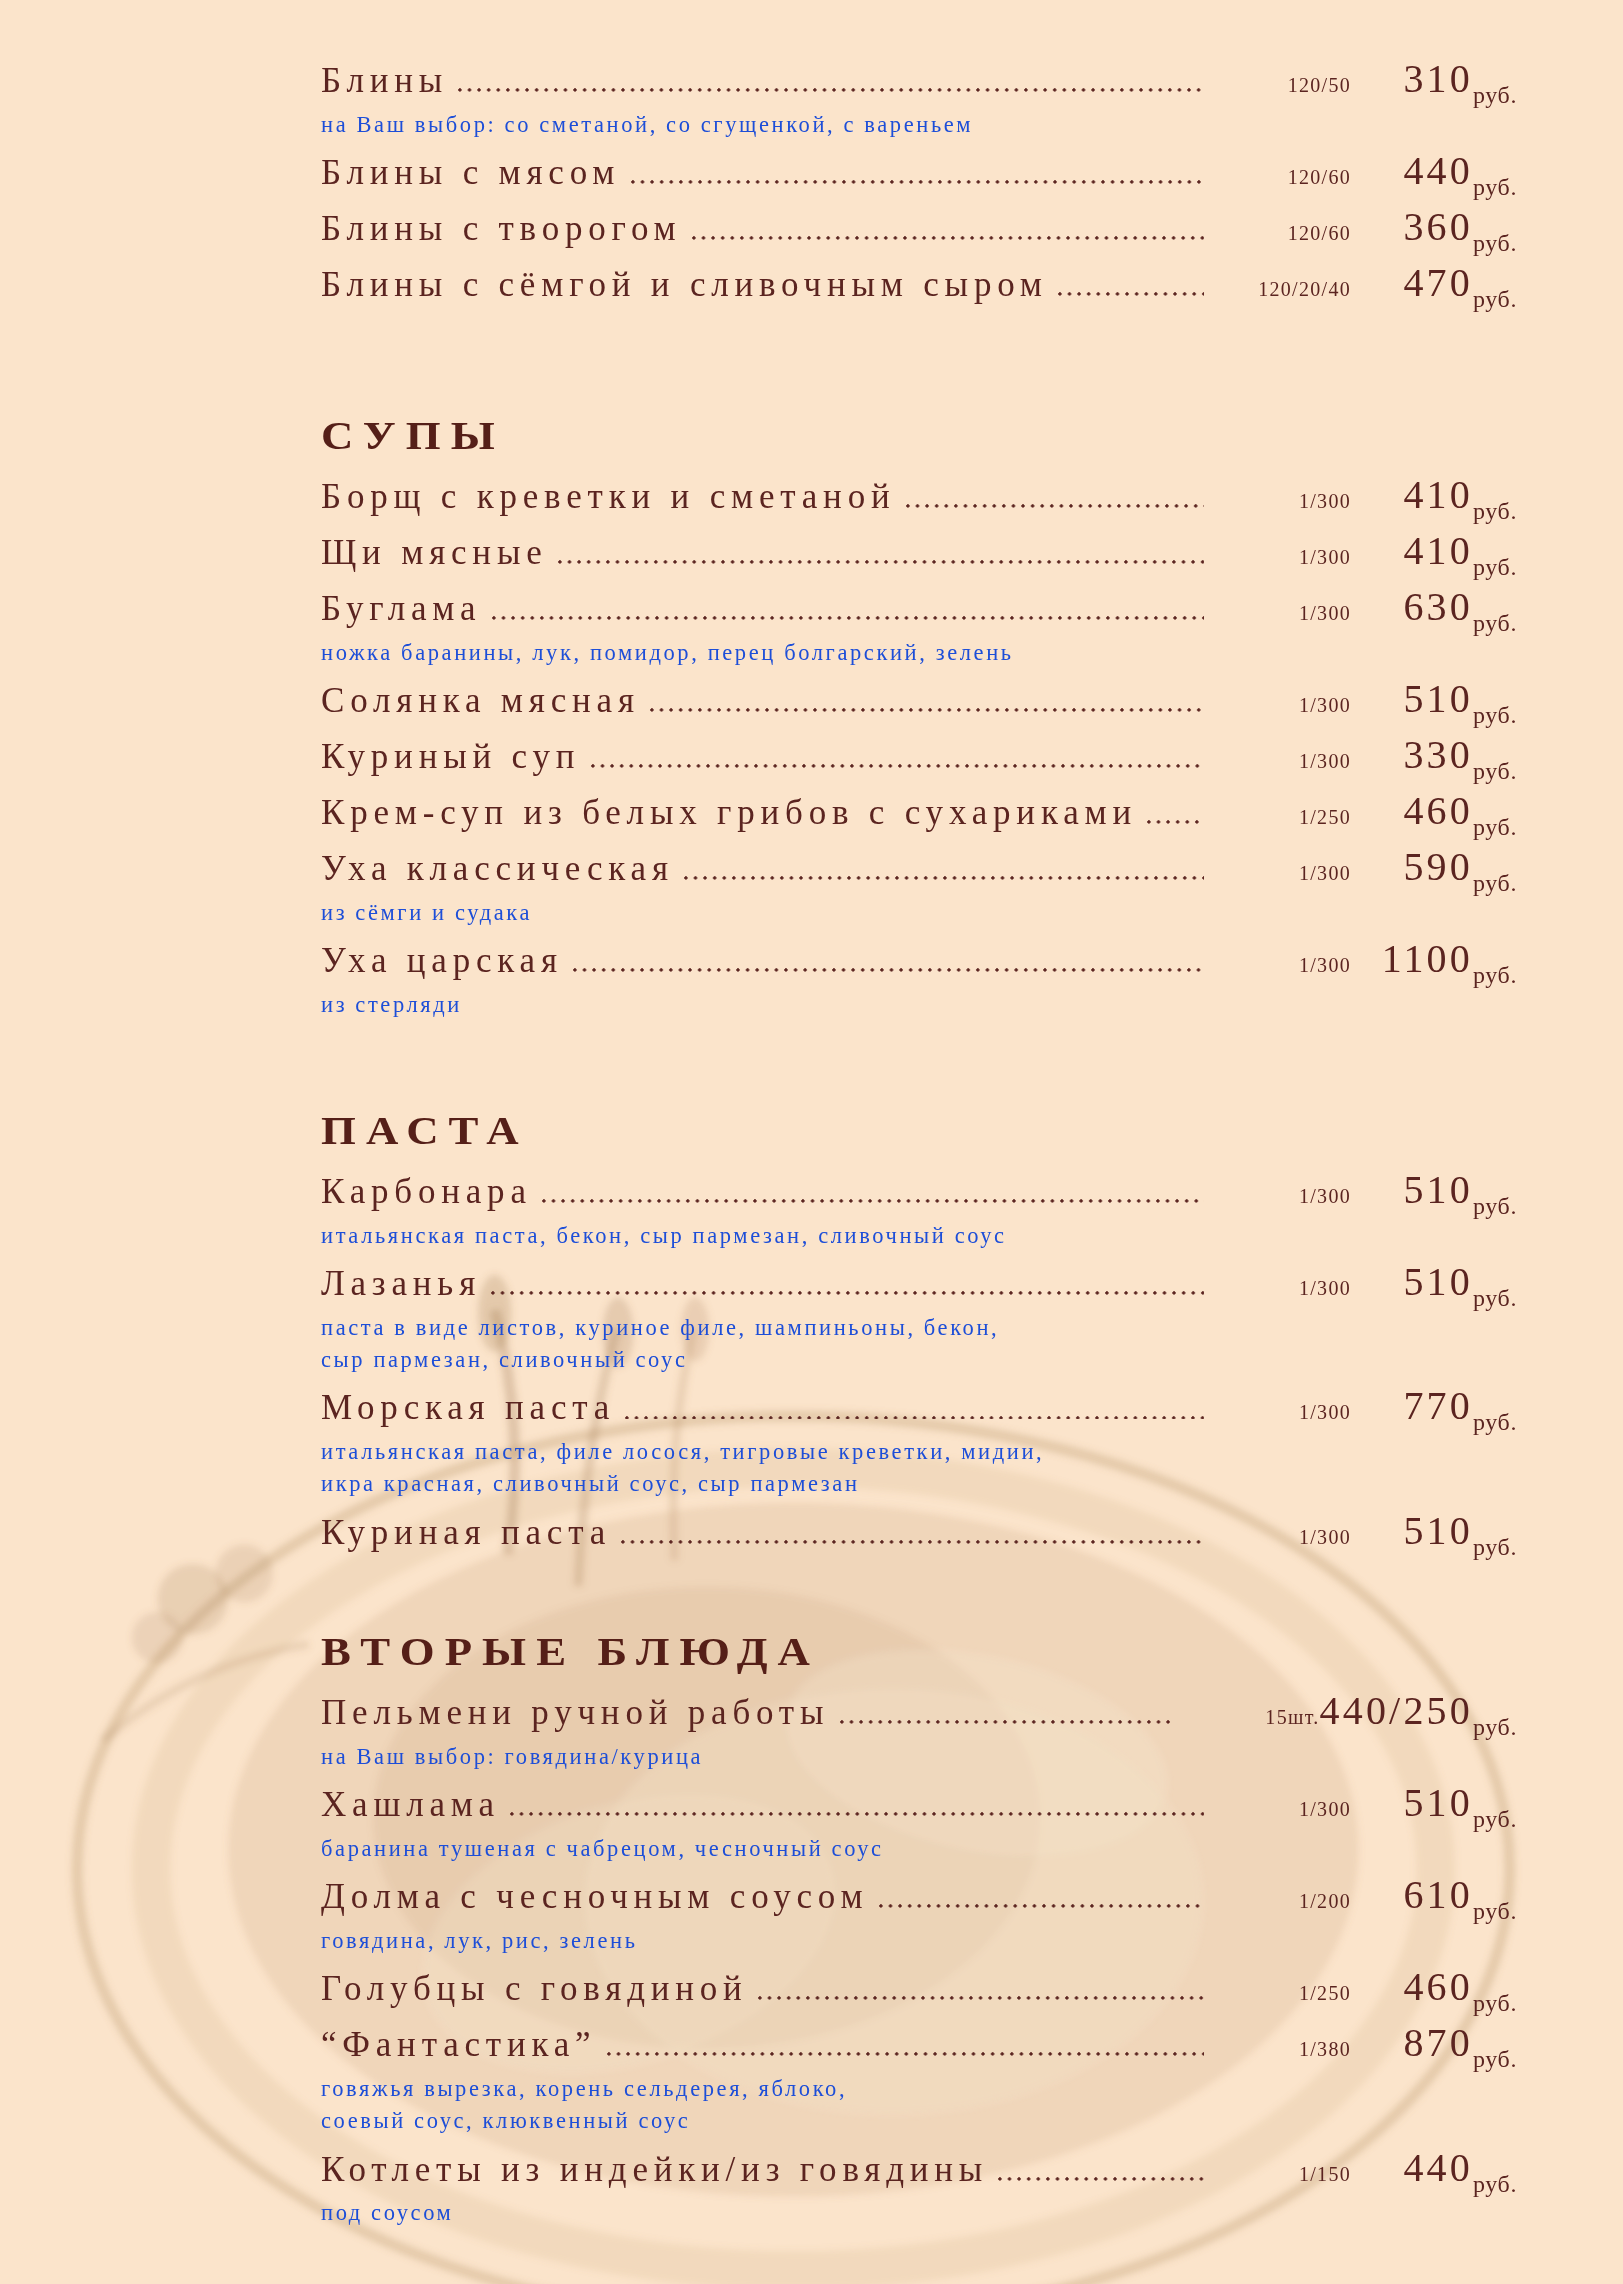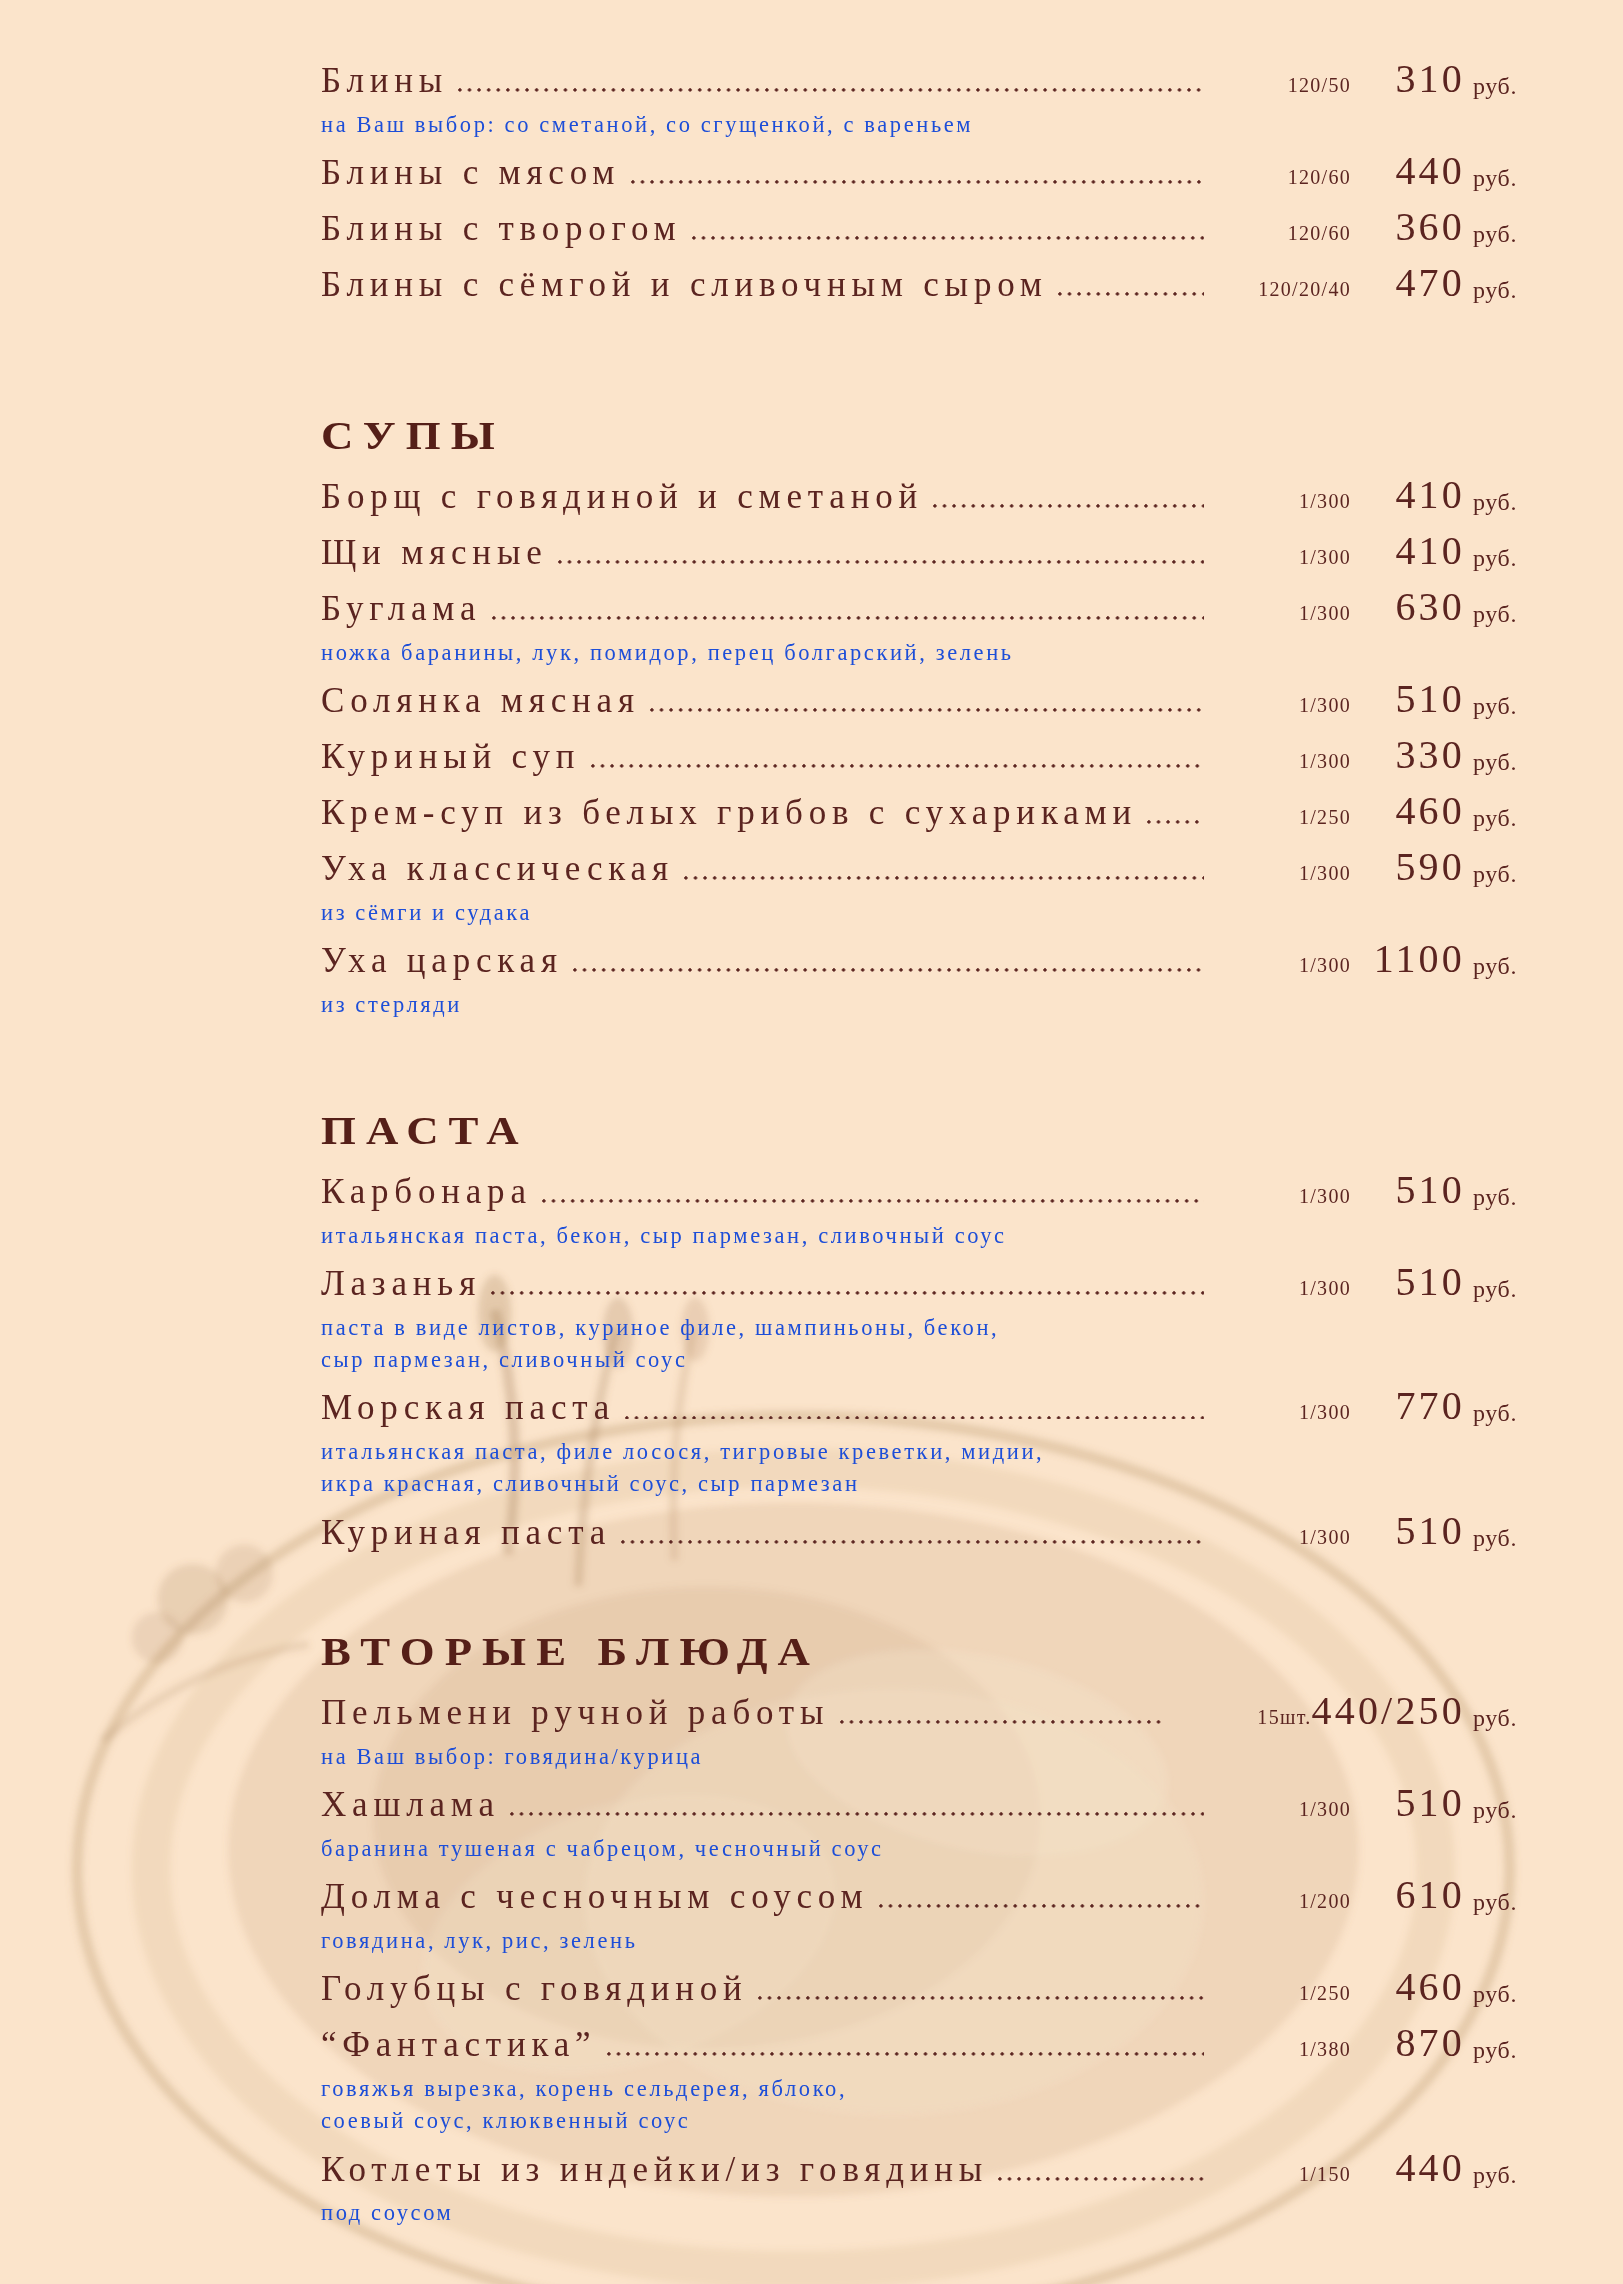--- a/index.html
+++ b/index.html
@@ -40,21 +40,21 @@
     background-image:radial-gradient(circle at 1.9px 1.9px,#5b2420 1.4px,rgba(0,0,0,0) 1.8px);
     background-size:9.6px 3.9px;background-repeat:repeat-x;background-position:left bottom;
   }
   .portion{
     font-size:20px;letter-spacing:1.3px;width:138px;text-align:right;flex:0 0 auto;
   }
   .price{
     font-size:40px;letter-spacing:3.2px;min-width:166px;text-align:right;flex:0 0 auto;
   }
   .price .rub{
-    font-size:24px;letter-spacing:0.6px;position:relative;top:2px;margin-left:8px;
+    font-size:24px;letter-spacing:0.6px;position:relative;top:11px;margin-left:0;
   }
   .desc{
     font-size:22.5px;line-height:31px;letter-spacing:2.6px;
     margin:-1.3px 0 6.4px 0;color:#1d4ed8;
   }
   .desc + .desc{margin-top:-5.1px;}
 </style>
 </head>
 <body>
 
@@ -111,21 +111,21 @@
       <div class="row">
         <span class="item-name">Блины с сёмгой и сливочным сыром</span>
         <span class="leader"></span>
         <span class="portion">120/20/40</span>
         <span class="price"><span class="num">470</span><span class="rub">руб.</span></span>
       </div>
     </div>
     <div class="section sec-soups">
       <div class="section-header">СУПЫ</div>
       <div class="row">
-        <span class="item-name">Борщ с говядиной и сметаной</span>
+        <span class="item-name">Борщ с креветки и сметаной</span>
         <span class="leader"></span>
         <span class="portion">1/300</span>
         <span class="price"><span class="num">410</span><span class="rub">руб.</span></span>
       </div>
       <div class="row">
         <span class="item-name">Щи мясные</span>
         <span class="leader"></span>
         <span class="portion">1/300</span>
         <span class="price"><span class="num">410</span><span class="rub">руб.</span></span>
       </div>

